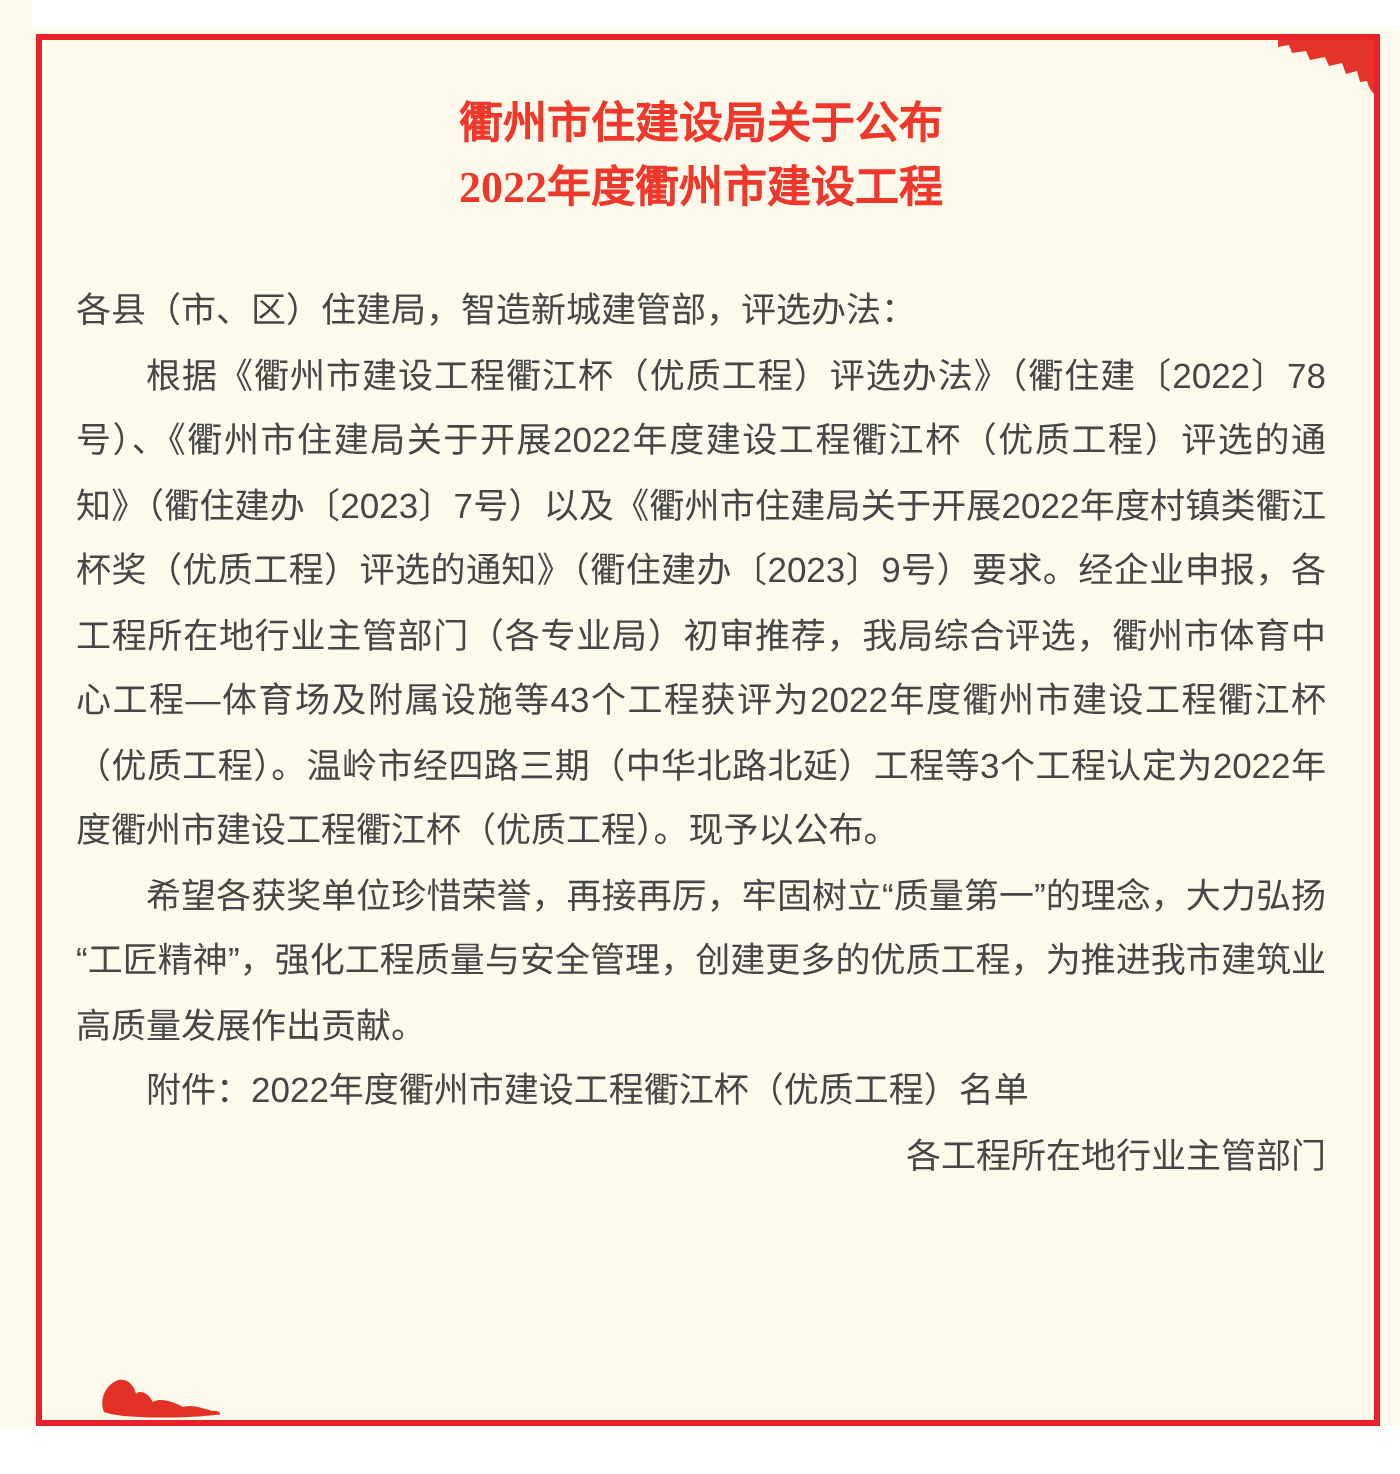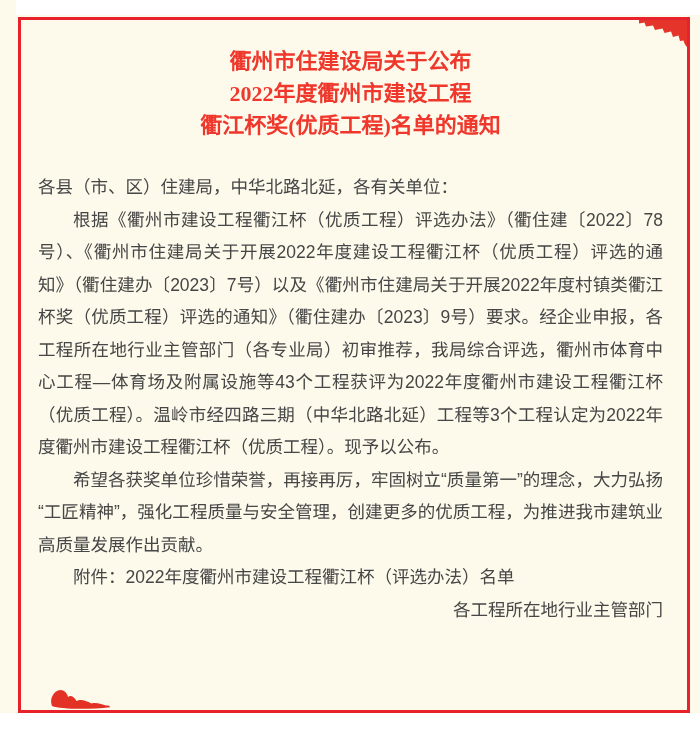--- a/index.html
+++ b/index.html
@@ -81,27 +81,26 @@
         <svg width="62" height="22" viewBox="0 0 62 22" xmlns="http://www.w3.org/2000/svg">
           <path d="M3 19 C0.5 13 3.5 6 9 3.5 C13.5 1.5 18 5 19 10 C21.5 7.5 25.5 10 27.5 14 C32 11.5 38.5 14.5 42.5 16.5 C47 15 53.5 17.5 57 18.5 C59 18.2 60.5 18.8 61 19.5 L61 20.2 C42 22.5 12 22.5 3 19 Z" fill="#e33125"></path>
         </svg>
       </span>
 
       <div class="content">
 
         <div class="title-block">
           <div class="title-line">衢州市住建设局关于公布</div>
           <div class="title-line">2022年度衢州市建设工程</div>
-          <div class="title-line">衢江杯奖(优质工程)名单的通知</div>
         </div>
 
         <div class="doc-body">
-          <p>各县（市、区）住建局，中华北路北延，各有关单位：</p>
+          <p>各县（市、区）住建局，智造新城建管部，评选办法：</p>
           <p class="indent">根据《衢州市建设工程衢江杯（优质工程）评选办法》（衢住建〔2022〕78号）、《衢州市住建局关于开展2022年度建设工程衢江杯（优质工程）评选的通知》（衢住建办〔2023〕7号）以及《衢州市住建局关于开展2022年度村镇类衢江杯奖（优质工程）评选的通知》（衢住建办〔2023〕9号）要求。经企业申报，各工程所在地行业主管部门（各专业局）初审推荐，我局综合评选，衢州市体育中心工程—体育场及附属设施等43个工程获评为2022年度衢州市建设工程衢江杯（优质工程）。温岭市经四路三期（中华北路北延）工程等3个工程认定为2022年度衢州市建设工程衢江杯（优质工程）。现予以公布。</p>
           <p class="indent">希望各获奖单位珍惜荣誉，再接再厉，牢固树立“质量第一”的理念，大力弘扬“工匠精神”，强化工程质量与安全管理，创建更多的优质工程，为推进我市建筑业高质量发展作出贡献。</p>
-          <p class="indent">附件：2022年度衢州市建设工程衢江杯（评选办法）名单</p>
+          <p class="indent">附件：2022年度衢州市建设工程衢江杯（优质工程）名单</p>
           <p class="right">各工程所在地行业主管部门</p>
         </div>
 
       </div>
     </div>
   </div>
 </div>
 
 </body></html>

